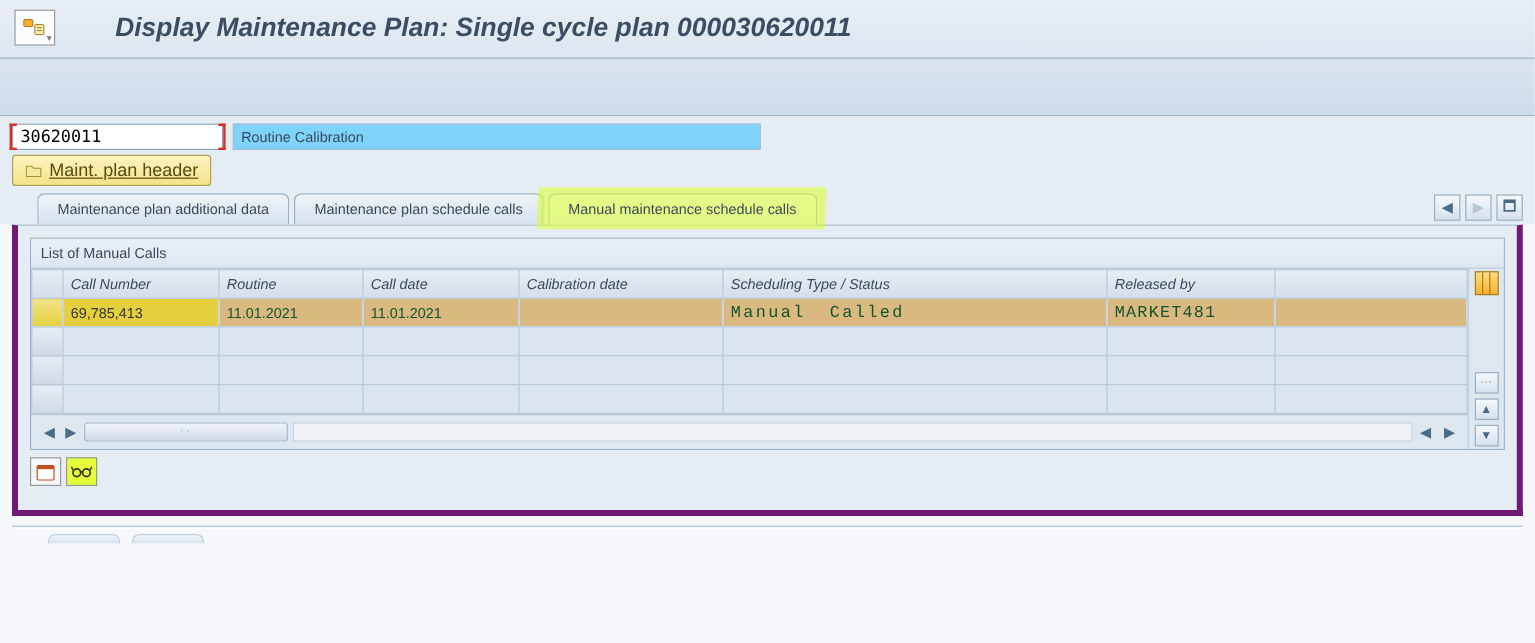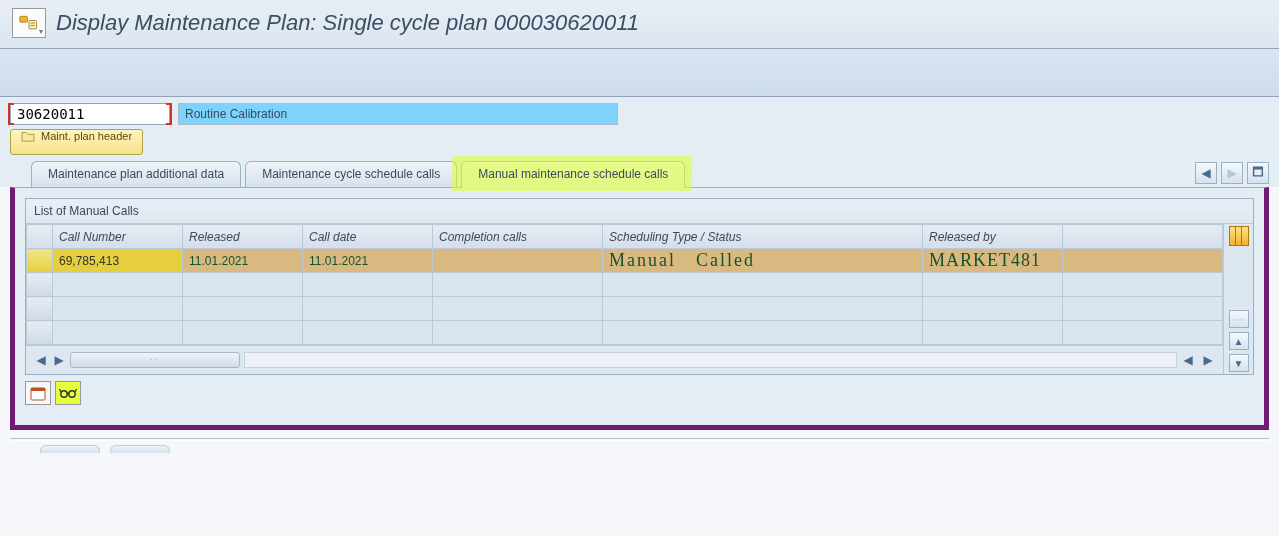--- a/index.html
+++ b/index.html
@@ -26,24 +26,25 @@
     width: 34px; height: 30px;
     border: 1px solid #999;
     background: #fafbfc;
     position: relative;
     display:flex; align-items:center; justify-content:center;
   }
   .title-icon svg { width: 20px; height: 18px; }
   .title-caret { position:absolute; right:2px; bottom:1px; font-size:8px; color:#777; }
   .title-text {
     font-size: 22px;
-    font-weight: normal;
+    font-weight: bold;
     font-style: italic;
     color: #3b4d63;
     letter-spacing: 0px;
+    margin-left: 40px;
   }
 
   
   .toolbar-area {
     background: linear-gradient(to bottom, #dae4ef 0%, #cddceb 100%);
     height: 48px;
     border-bottom: 1px solid #8fa4b8;
   }
 
   
@@ -55,21 +56,21 @@
     background: #e5edf4;
   }
   .fields-row label {
     width: 200px;
     color: #3a4a5c;
   }
   .input-wrap {
     position: relative;
   }
   .input-plan {
-    width: 160px;
+    width: 176px;
     height: 22px;
     padding: 0 6px;
     font-family: "DejaVu Sans Mono","Consolas",monospace;
     font-size: 14px;
     background: #fff;
     border: 1px solid #8fa4b8;
     text-align: left;
   }
   .red-bracket-l, .red-bracket-r {
     position:absolute; top:0; bottom:0; width:6px;
@@ -83,27 +84,27 @@
     background: #7dd3fc;
     border: 1px solid #a9bbcd;
     padding: 0 6px;
     display:flex; align-items:center;
     color:#3a4a5c;
   }
 
   
   .header-btn-row { padding: 4px 10px 6px 10px; background:#e5edf4; }
   .header-btn {
-    display:inline-flex; align-items:flex-start; gap:6px;
+    display:inline-flex; align-items:center; gap:6px;
     height: 26px;
     padding: 0 10px;
     background: linear-gradient(to bottom,#fff4c0,#f4e18a);
     border: 1px solid #b1a24c;
     border-radius: 3px;
-    font-size: 11px; color:#5a4a10;
+    font-size: 15px; color:#5a4a10;text-decoration:underline;
   }
   .header-btn svg { width:14px; height:12px; }
 
   
   .tabstrip {
     background:#e5edf4;
     display:flex; align-items:flex-end;
     padding: 0 10px;
     position:relative;
     border-bottom: none;
@@ -186,22 +187,22 @@
   table.grid th {
     background: linear-gradient(to bottom,#e6ecf3,#d4dfe9);
     color:#3a4a5c;
     font-style:italic;
   }
   .rowhdr { width:24px; background:linear-gradient(to bottom,#e6ecf3,#cfdae6); }
   .rowhdr-sel { background:linear-gradient(to bottom,#f2e587,#e6cf3d) !important; }
   .cell-yellow { background:#e6cf3d; color:#333; }
   .cell-tan { background:#d9b97f; color:#14532d; }
   .monotxt {
-    font-family: Liberation Serif, serif;
-    font-size:18px;
+    font-family: Liberation Mono, monospace;
+    font-size:14px;
     letter-spacing: 2px;
   }
 
   .grid-right {
     width: 30px;
     display:flex; flex-direction:column; align-items:center;
     padding:2px;
     gap:4px;
     background:#dde7f0;
     border-left:1px solid #b9c9d8;
@@ -326,21 +327,21 @@
     <span>Maint. plan header</span>
   </button>
 </div>
 
 <div class="tabstrip">
   <div class="tabstrip-inner">
     <div class="tab">
       <span>Maintenance plan additional data</span>
     </div>
     <div class="tab">
-      <span>Maintenance cycle schedule calls</span>
+      <span>Maintenance plan schedule calls</span>
     </div>
     <div class="tab active">
       <span class="tab-highlight"></span>
       <span>Manual maintenance schedule calls</span>
     </div>
   </div>
   <div class="tabstrip-right">
     <div class="nav-btn">
       <span>◀</span>
     </div>
@@ -368,23 +369,23 @@
             <col style="width:130px">
             <col style="width:170px">
             <col style="width:320px">
             <col style="width:140px">
             <col>
           </colgroup>
           <tbody>
               <tr>
             <th class="rowhdr"></th>
             <th>Call Number</th>
-            <th>Released</th>
+            <th>Routine</th>
             <th>Call date</th>
-            <th>Completion calls</th>
+            <th>Calibration date</th>
             <th>Scheduling Type / Status</th>
             <th>Released by</th>
             <th></th>
           </tr>
           <tr>
             <td class="rowhdr rowhdr-sel"></td>
             <td class="cell-yellow">69,785,413</td>
             <td class="cell-tan">11.01.2021</td>
             <td class="cell-tan">11.01.2021</td>
             <td class="cell-tan"></td>

